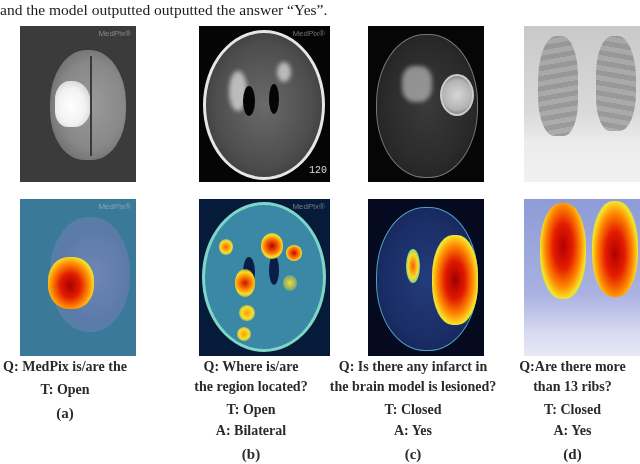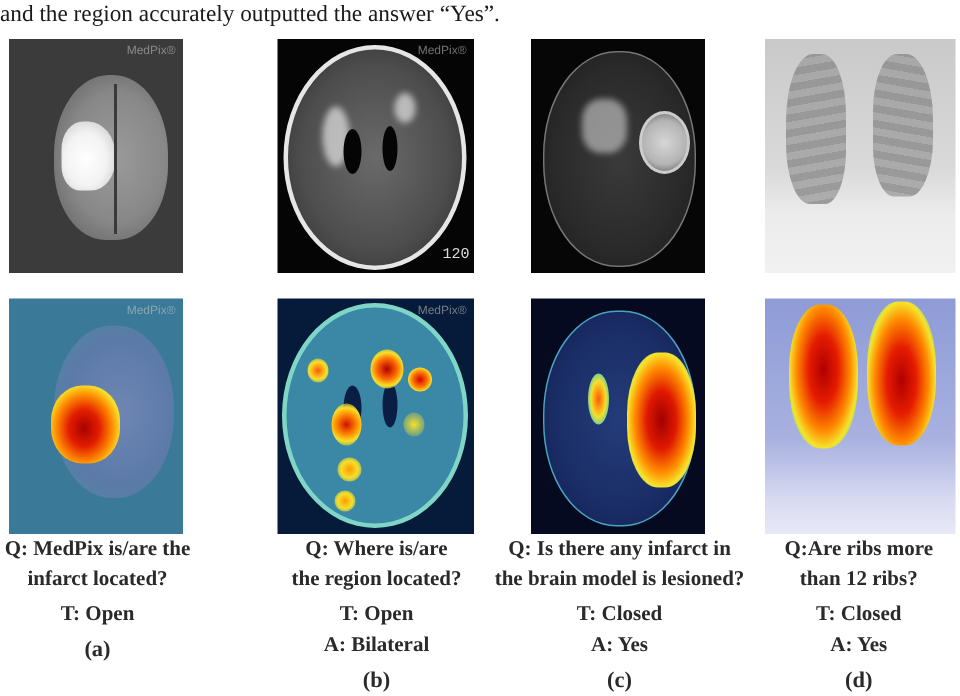--- a/index.html
+++ b/index.html
@@ -1,19 +1,19 @@
 <!DOCTYPE html>
 <html><head>
 <meta charset="utf-8">
 <style>
   html, body { margin:0; padding:0; background:#ffffff; }
   body { width:640px; height:464px; position:relative; overflow:hidden;
          font-family:"Liberation Serif","DejaVu Serif",serif; color:#1a1a1a; }
   .intro { position:absolute; left:0; top:0; font-size:15.5px; line-height:20px; white-space:nowrap; }
-  .img { position:absolute; overflow:hidden; }
+  .img { position:absolute; overflow:hidden;margin-left:14px; }
   .wm { position:absolute; top:3px; right:5px; font-family:"Liberation Sans",sans-serif; font-size:8px; color:rgba(200,200,200,0.55); }
   .num { position:absolute; right:3px; bottom:6px; font-family:Liberation Mono, monospace; font-size:10px; color:#ddd; }
 
   
   #img-a { left:6px; top:26px; width:116px; height:156px; background:#3b3b3b; }
   #img-a .brain { position:absolute; left:30px; top:24px; width:76px; height:110px; border-radius:48% 48% 45% 45%;
      background:radial-gradient(ellipse at 55% 50%, #9a9a9a 0%, #888 55%, #5a5a5a 100%); }
   #img-a .infarct { position:absolute; left:35px; top:55px; width:36px; height:46px; border-radius:40% 50% 45% 35%;
      background:radial-gradient(ellipse at 45% 55%, #ffffff 0%, #f2f2f2 50%, #bdbdbd 100%); }
   #img-a .mid { position:absolute; left:70px; top:30px; width:2px; height:100px; background:#3a3a3a; }
@@ -75,21 +75,21 @@
 
   .cap { position:absolute; text-align:center; font-weight:bold; font-size:14px; line-height:20px; color:#2a2a2a; }
   .cap div { white-space:nowrap; }
   .cap .lbl { margin-top:3px; font-size:15px; }
   .cap .t, .cap .a { line-height:21px; }
   .cap .t { margin-top:2px; }
 </style>
 </head>
 <body>
 
-<div class="intro">and the region accurately outputted the answer “Yes”.</div>
+<div class="intro">and the model outputted outputted the answer “Yes”.</div>
 
 <div class="img" id="img-a">
   <div class="brain"></div>
   <div class="infarct"></div>
   <div class="mid"></div>
   <span class="wm">MedPix®</span>
 </div>
 
 <div class="img" id="img-b">
   <div class="skull"></div>
@@ -138,21 +138,20 @@
   <div class="hot"></div>
 </div>
 
 <div class="img" id="hm-d">
   <div class="hotL"></div>
   <div class="hotR"></div>
 </div>
 
 <div class="cap" style="left:0px;top:357px;width:130px;">
   <div>Q: MedPix is/are the</div>
-  <div>infarct located?</div>
   <div class="t">T: Open</div>
   <div class="lbl">(a)</div>
 </div>
 
 <div class="cap" style="left:176px;top:357px;width:150px;">
   <div>Q: Where is/are</div>
   <div>the region located?</div>
   <div class="t">T: Open</div>
   <div class="a">A: Bilateral</div>
   <div class="lbl">(b)</div>
@@ -160,18 +159,18 @@
 
 <div class="cap" style="left:322px;top:357px;width:182px;">
   <div>Q: Is there any infarct in</div>
   <div>the brain model is lesioned?</div>
   <div class="t">T: Closed</div>
   <div class="a">A: Yes</div>
   <div class="lbl">(c)</div>
 </div>
 
 <div class="cap" style="left:505px;top:357px;width:135px;">
-  <div>Q:Are ribs more</div>
-  <div>than 12 ribs?</div>
+  <div>Q:Are there more</div>
+  <div>than 13 ribs?</div>
   <div class="t">T: Closed</div>
   <div class="a">A: Yes</div>
   <div class="lbl">(d)</div>
 </div>
 
 </body></html>

